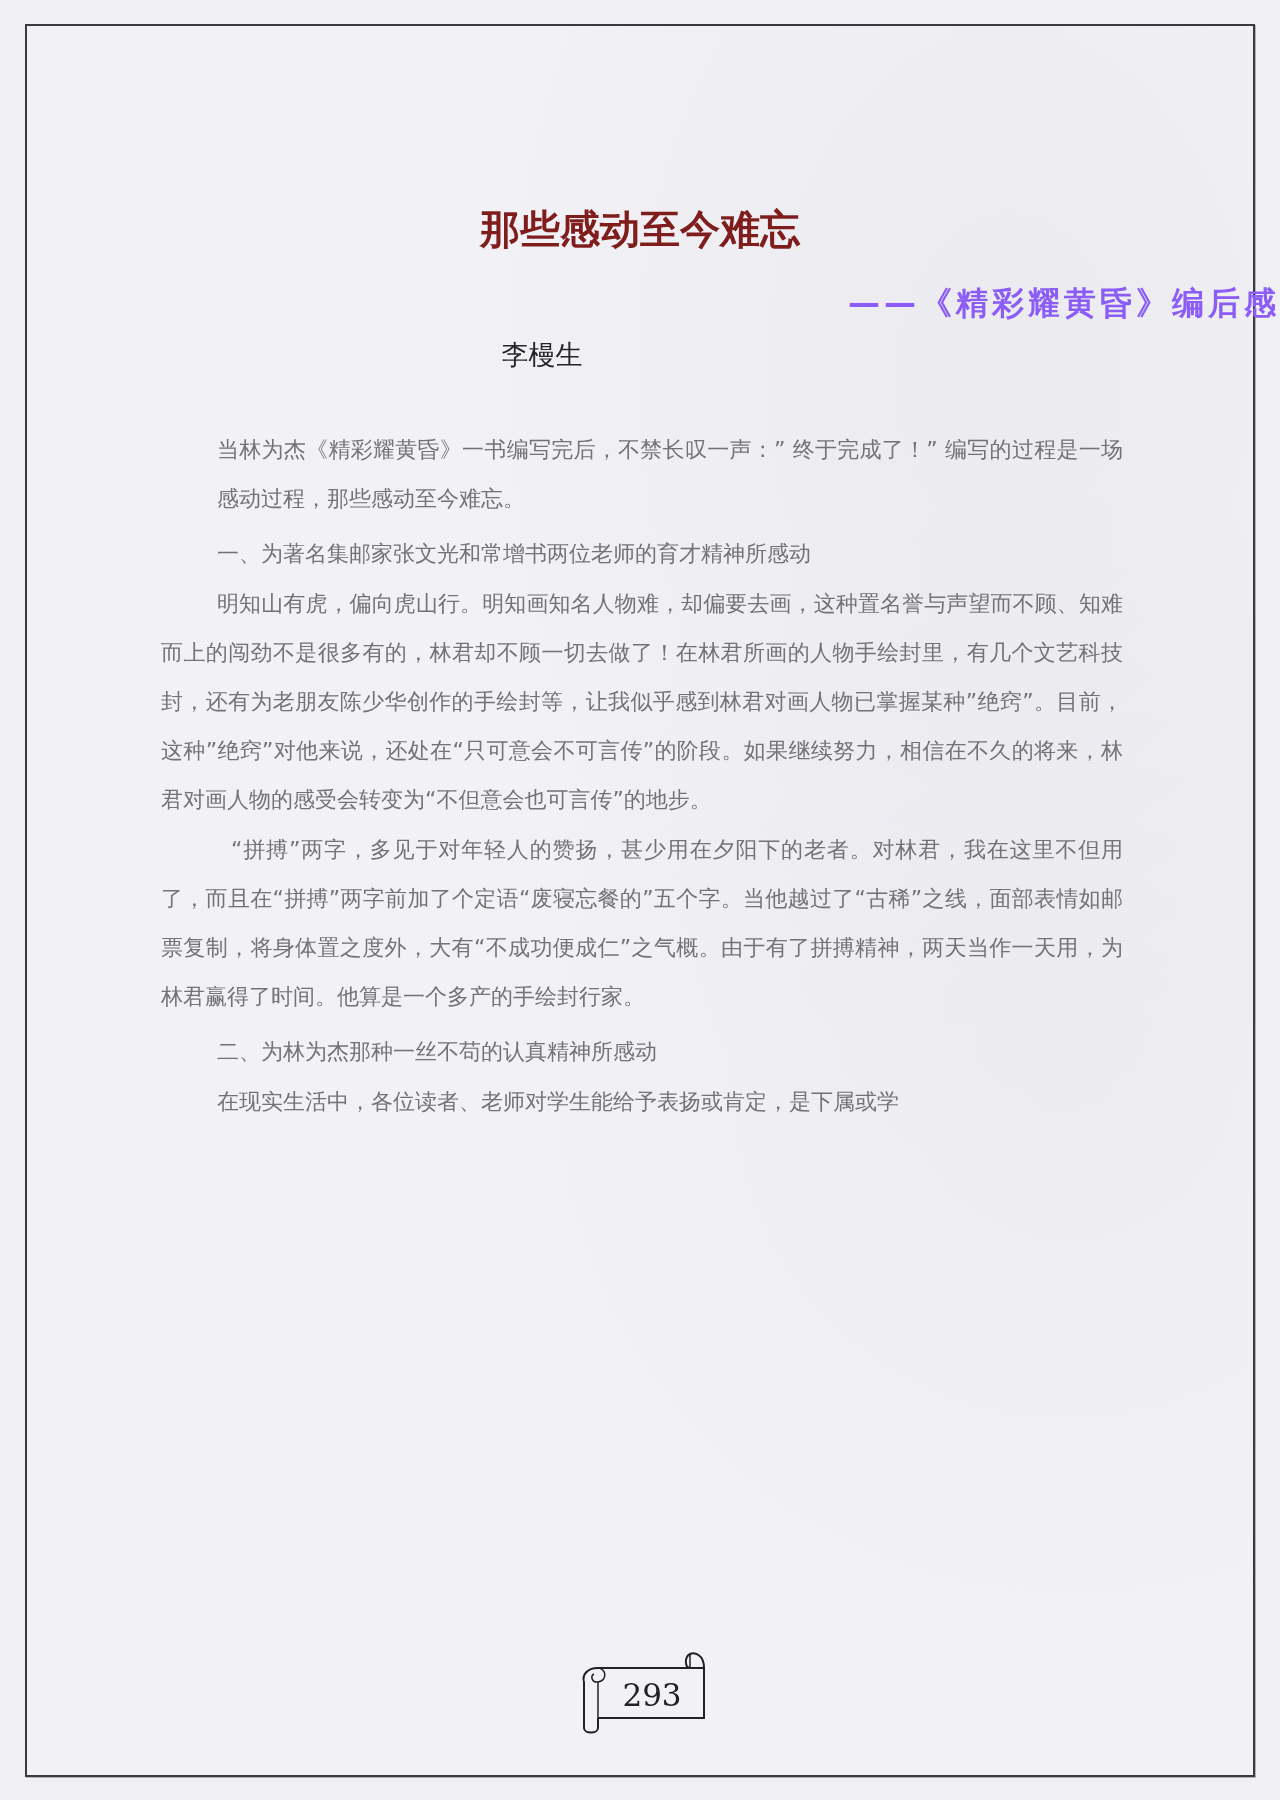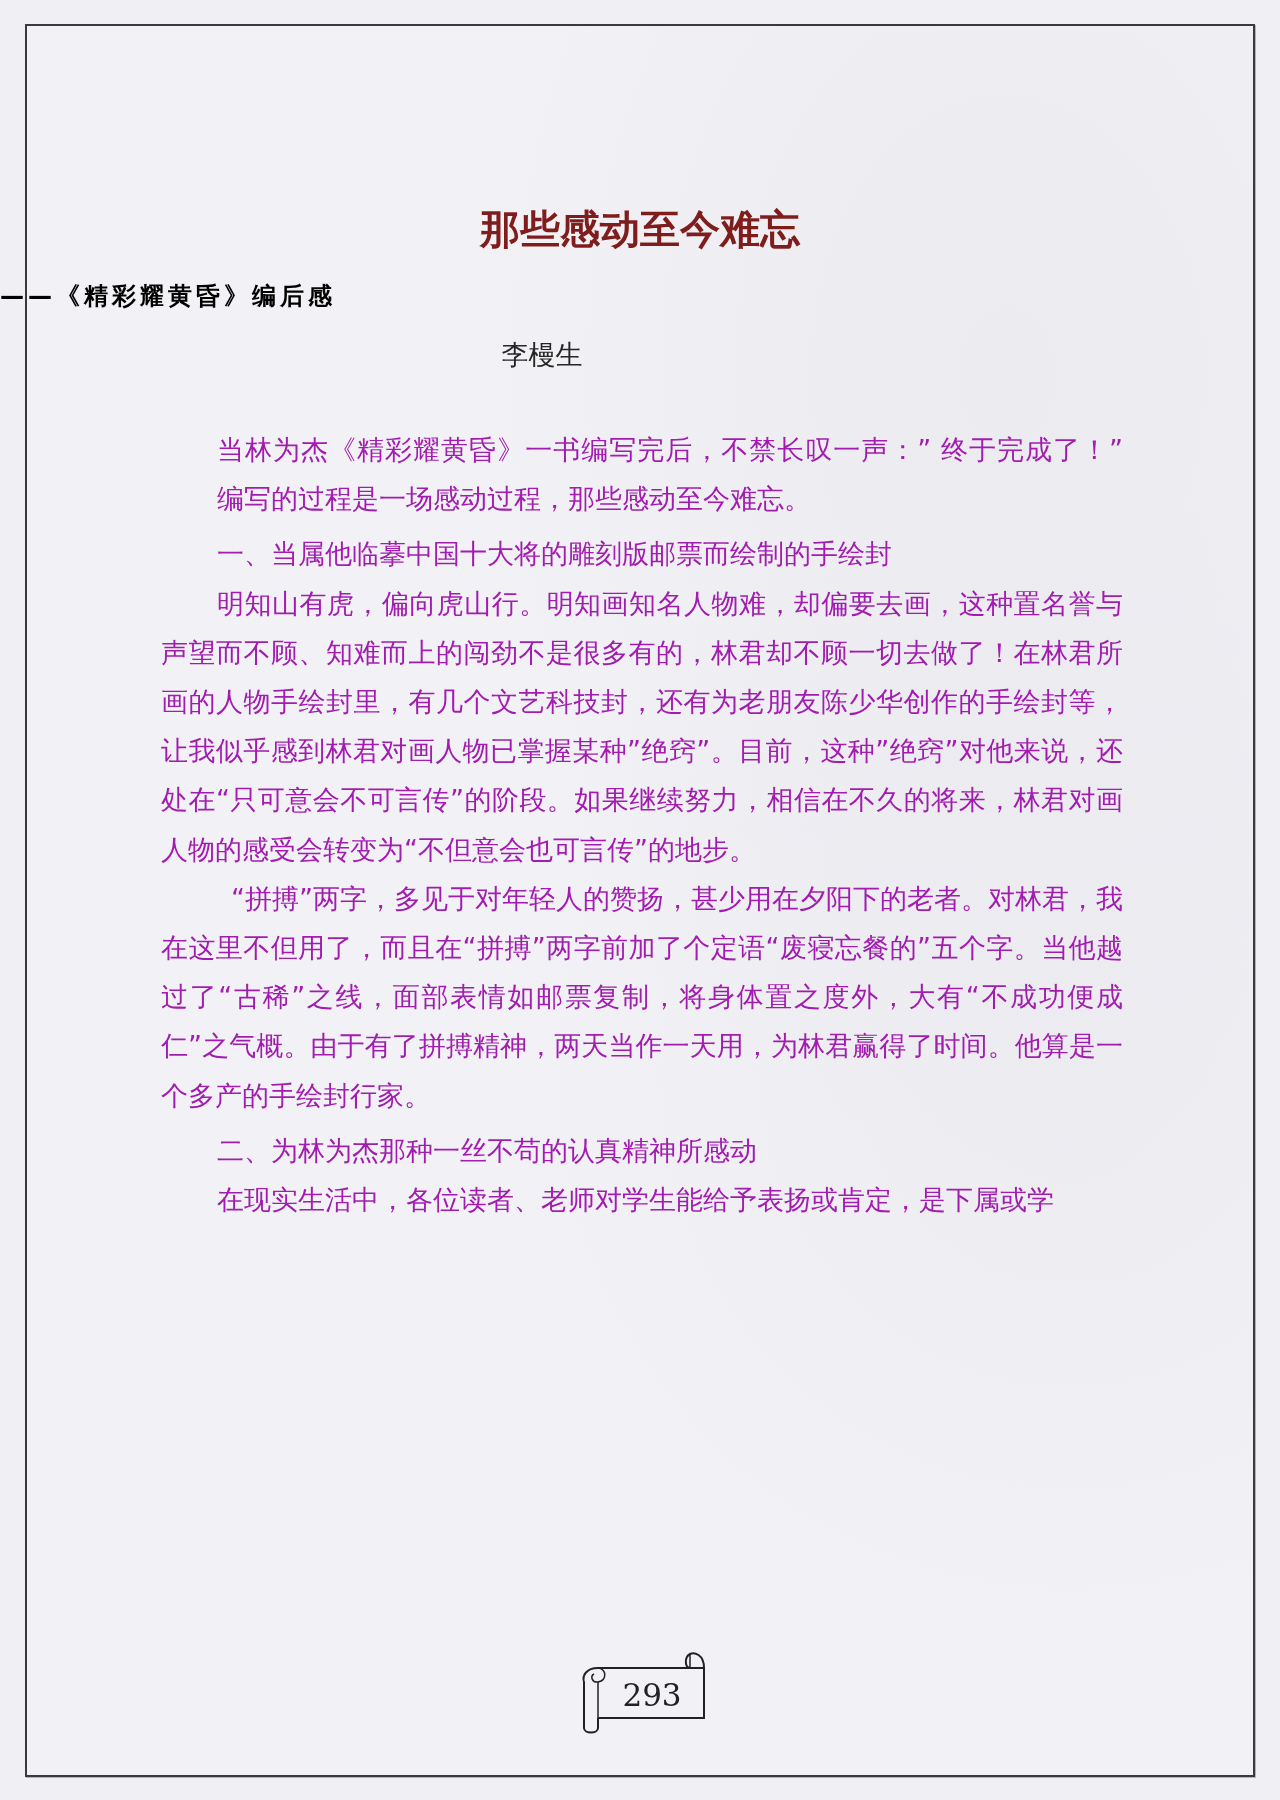--- a/index.html
+++ b/index.html
@@ -38,45 +38,45 @@
       font-weight: bold;
       letter-spacing: 0px;
       color: #7f1d1d;
       line-height: 48px;
     }
     .subtitle {
       position: absolute;
       left: 0;
       width: 1280px;
       top: 256px;
-      text-align: left;
-      font-size: 24px;
+      text-align: right;
+      font-size: 32px;
       font-weight: bold;
       letter-spacing: 4px;
-      color: #000000;
+      color: #8b5cf6;
       line-height: 40px;
     }
     .author {
       position: absolute;
       left: 0;
       width: 1084px;
       top: 337px;
       text-align: center;
       font-size: 27px;
       color: #262626;
       line-height: 36px;
     }
     .body-text {
       position: absolute;
       left: 161px;
       width: 962px;
       top: 425px;
-      font-size: 27px;
+      font-size: 22px;
       line-height: 49.2px;
-      color: #a21caf;
+      color: #737373;
       text-align: justify;
     }
     .body-text p {
       margin: 0;
     }
     .body-text .lead {
       padding-left: 56px;
     }
     .body-text .indent {
       text-indent: 56px;
@@ -115,21 +115,21 @@
 <body>
 
 <div class="page-frame"></div>
 
 <h1 class="title">那些感动至今难忘</h1>
 <h2 class="subtitle">——《精彩耀黄昏》编后感</h2>
 <div class="author">李槾生</div>
 
 <div class="body-text">
   <p class="lead">当林为杰《精彩耀黄昏》一书编写完后，不禁长叹一声：” 终于完成了！” 编写的过程是一场感动过程，那些感动至今难忘。</p>
-  <p class="heading">一、当属他临摹中国十大将的雕刻版邮票而绘制的手绘封</p>
+  <p class="heading">一、为著名集邮家张文光和常增书两位老师的育才精神所感动</p>
   <p class="indent">明知山有虎，偏向虎山行。明知画知名人物难，却偏要去画，这种置名誉与声望而不顾、知难而上的闯劲不是很多有的，林君却不顾一切去做了！在林君所画的人物手绘封里，有几个文艺科技封，还有为老朋友陈少华创作的手绘封等，让我似乎感到林君对画人物已掌握某种”绝窍”。目前，这种”绝窍”对他来说，还处在“只可意会不可言传”的阶段。如果继续努力，相信在不久的将来，林君对画人物的感受会转变为“不但意会也可言传”的地步。</p>
   <p class="indent-extra">“拼搏”两字，多见于对年轻人的赞扬，甚少用在夕阳下的老者。对林君，我在这里不但用了，而且在“拼搏”两字前加了个定语“废寝忘餐的”五个字。当他越过了“古稀”之线，面部表情如邮票复制，将身体置之度外，大有“不成功便成仁”之气概。由于有了拼搏精神，两天当作一天用，为林君赢得了时间。他算是一个多产的手绘封行家。</p>
   <p class="heading">二、为林为杰那种一丝不苟的认真精神所感动</p>
   <p class="indent">在现实生活中，各位读者、老师对学生能给予表扬或肯定，是下属或学</p>
 </div>
 
 <div class="page-number-scroll">
   <svg width="148" height="86" viewBox="0 0 148 86">
 
     <path d="M26 20 L132 20 L132 70 L26 70" fill="none" stroke="#222" stroke-width="2"></path>

